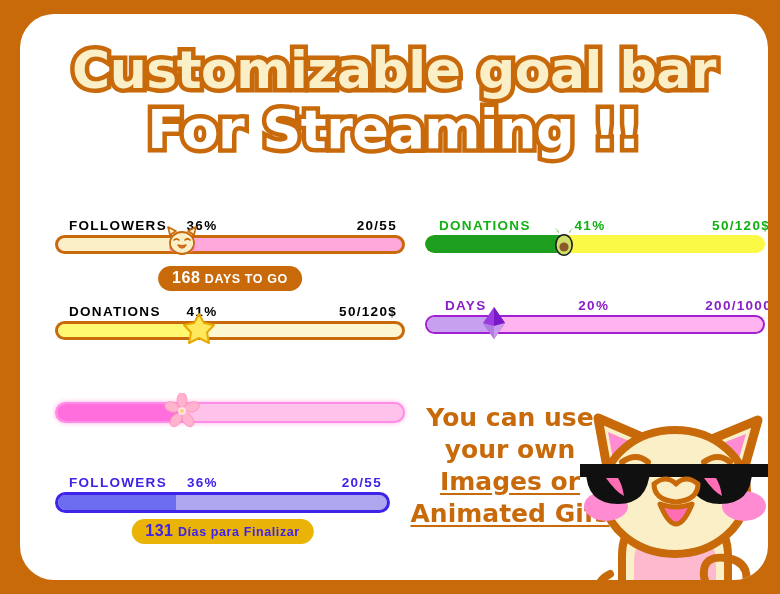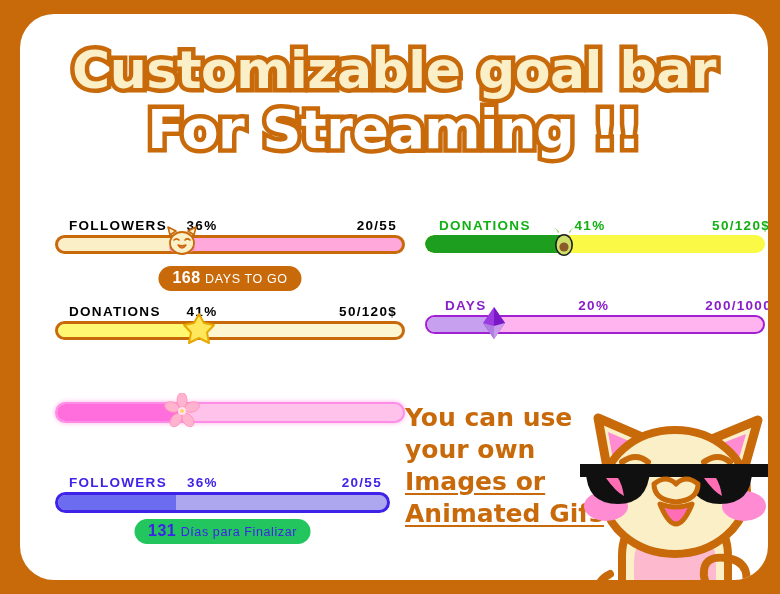--- a/index.html
+++ b/index.html
@@ -86,27 +86,28 @@
 
   
   .badge {
     position: absolute;
     border-radius: 13px;
     padding: 4px 14px 5px;
     white-space: nowrap;
     line-height: 1;
   }
   .badge .num { font-size: 16px; font-weight: bold; letter-spacing: 0.5px; }
-  .badge .txt { font-size: 12.5px; font-weight: normal; letter-spacing: 0.6px; margin-top: 6px; }
+  .badge .txt { font-size: 12.5px; font-weight: bold; letter-spacing: 0.6px; margin-top: 6px; }
 
   
   .promo {
     position: absolute;
     left: 385px; top: 388px;
     width: 210px;
+    text-align: center;
     font-family: "DejaVu Sans", sans-serif;
     font-weight: bold;
     color: #C8690A;
     font-size: 25px;
     line-height: 32px;
   }
   .promo .u { display: block; text-decoration: underline; text-underline-offset: 3px; }
 
   
   .mascot { position: absolute; left: 560px; top: 392px; width: 220px; height: 202px; }
@@ -237,21 +238,21 @@
     <div class="labels">
       <span class="lbl name" style="color:#3F23E8;">FOLLOWERS</span>
       <span class="lbl pct" style="color:#3F23E8; left:44%;">36%</span>
       <span class="lbl val" style="color:#3F23E8;">20/55</span>
     </div>
     <div class="bar" style="height:21px; border:3px solid #3F23E8; background:#ADA7F0;">
       <div class="track">
         <div class="fill" style="width:36%; background:#6C6CF0;"></div>
       </div>
     </div>
-    <div class="badge" style="left:50%; transform:translateX(-50%); top:44px; background:#22c55e; color:#3F23E8;">
+    <div class="badge" style="left:50%; transform:translateX(-50%); top:44px; background:#eab308; color:#3F23E8;">
       <span class="num">131</span>
       <span class="txt">Días para Finalizar</span>
     </div>
   </div>
 
   <div class="promo">
     <span>You can use</span><br>
     <span>your own</span>
     <span class="u">Images or</span>
     <span class="u">Animated Gifs</span>

